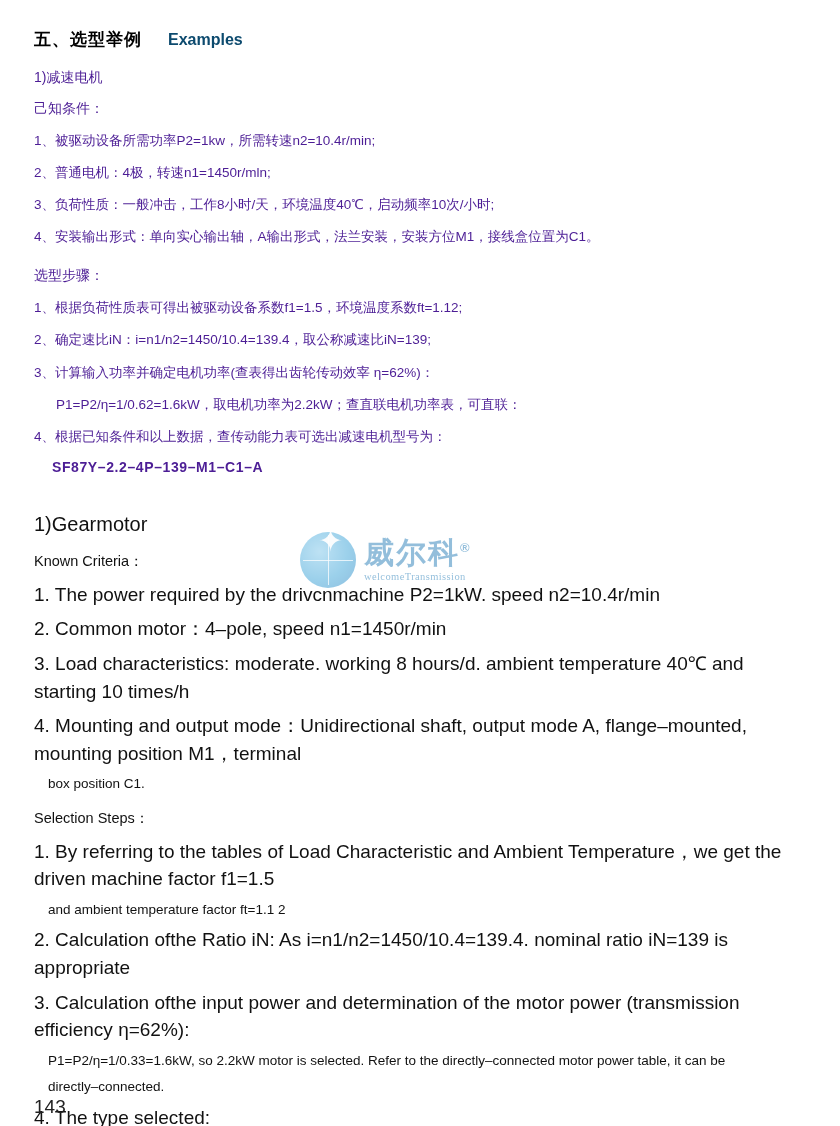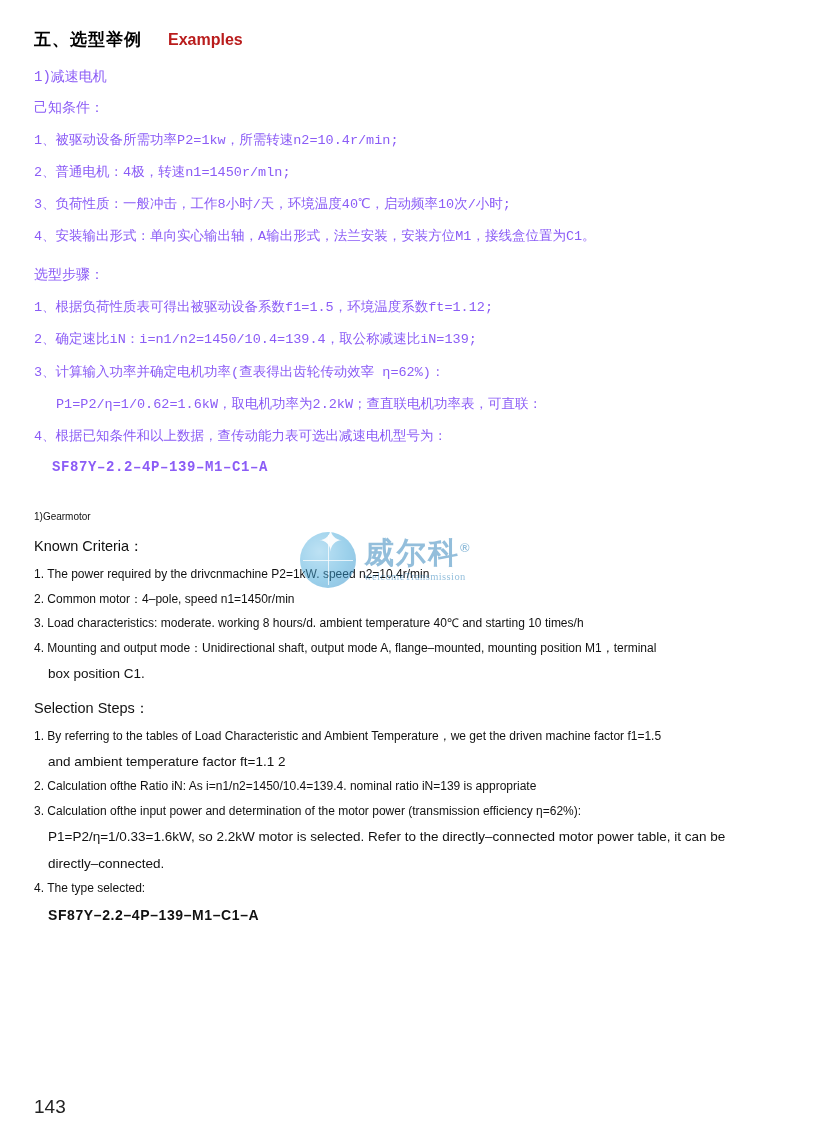--- a/index.html
+++ b/index.html
@@ -33,29 +33,28 @@
   }
   .heading-cn {
     font-size: 17px;
     font-weight: bold;
     letter-spacing: 1px;
     color: #000;
   }
   .heading-en {
     font-size: 16px;
     font-weight: bold;
-    color: #b91c1c;
+    color: #0c4a6e;
   }
 
   
   .cn-block {
     font-size: 13.5px;
     line-height: 1.2;
-    color: #8b5cf6;
-    font-family: Liberation Mono, monospace;
+    color: #4c1d95;
   }
   .cn-sub {
     margin: 0 0 14px 0;
     font-size: 14px;
   }
   .cn-label {
     margin: 0 0 14px 0;
     font-size: 14px;
   }
   .cn-item {
@@ -76,29 +75,29 @@
   }
 
   
   .en-block {
     margin-top: 34px;
     font-size: 13.5px;
     line-height: 1.45;
     color: #111;
   }
   .en-title {
-    font-size: 10px;
+    font-size: 20px;
     margin: 0 0 12px 0;
   }
   .en-label {
     font-size: 14.5px;
     margin: 0 0 9px 0;
   }
   .en-item {
-    font-size: 12px;
+    font-size: 19px;
     margin: 0 0 7px 0;
     padding-left: 0;
   }
   .en-sub {
     font-size: 13.5px;
     margin: 0 0 7px 0;
     padding-left: 14px;
   }
   .en-steps-label {
     font-size: 14.5px;

